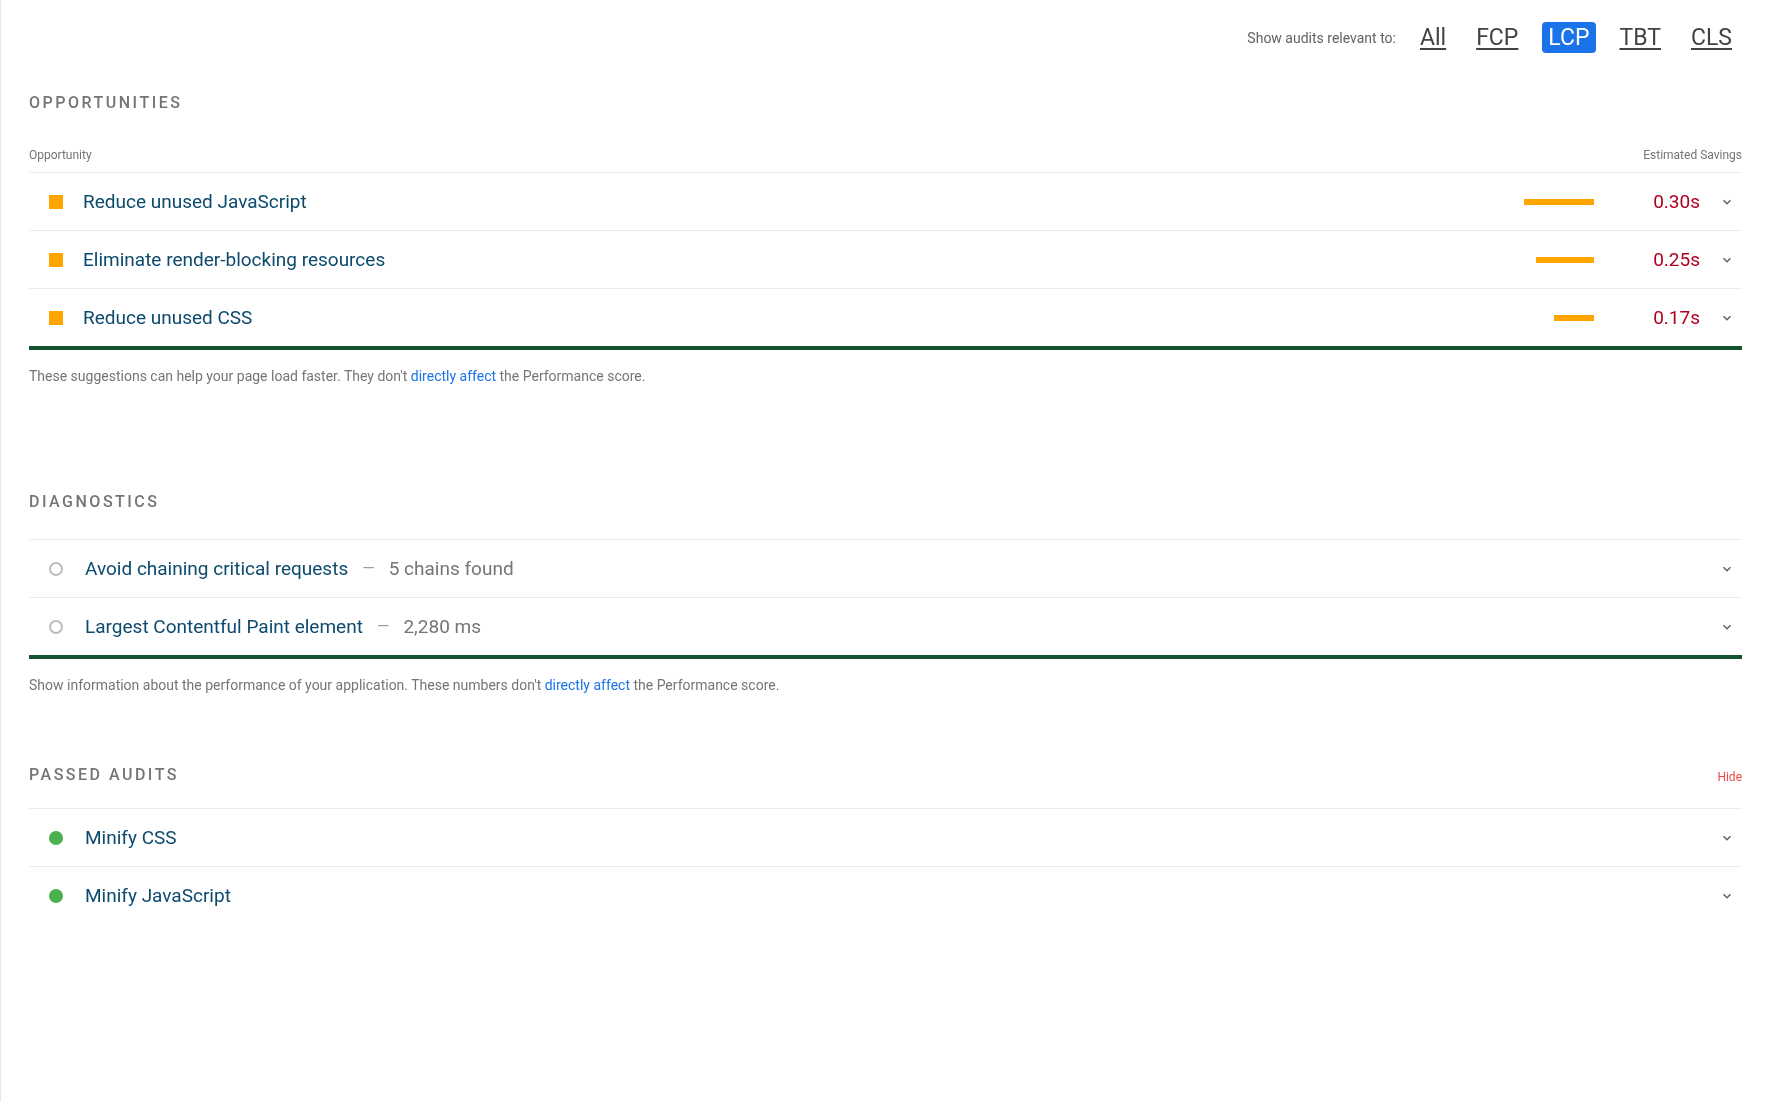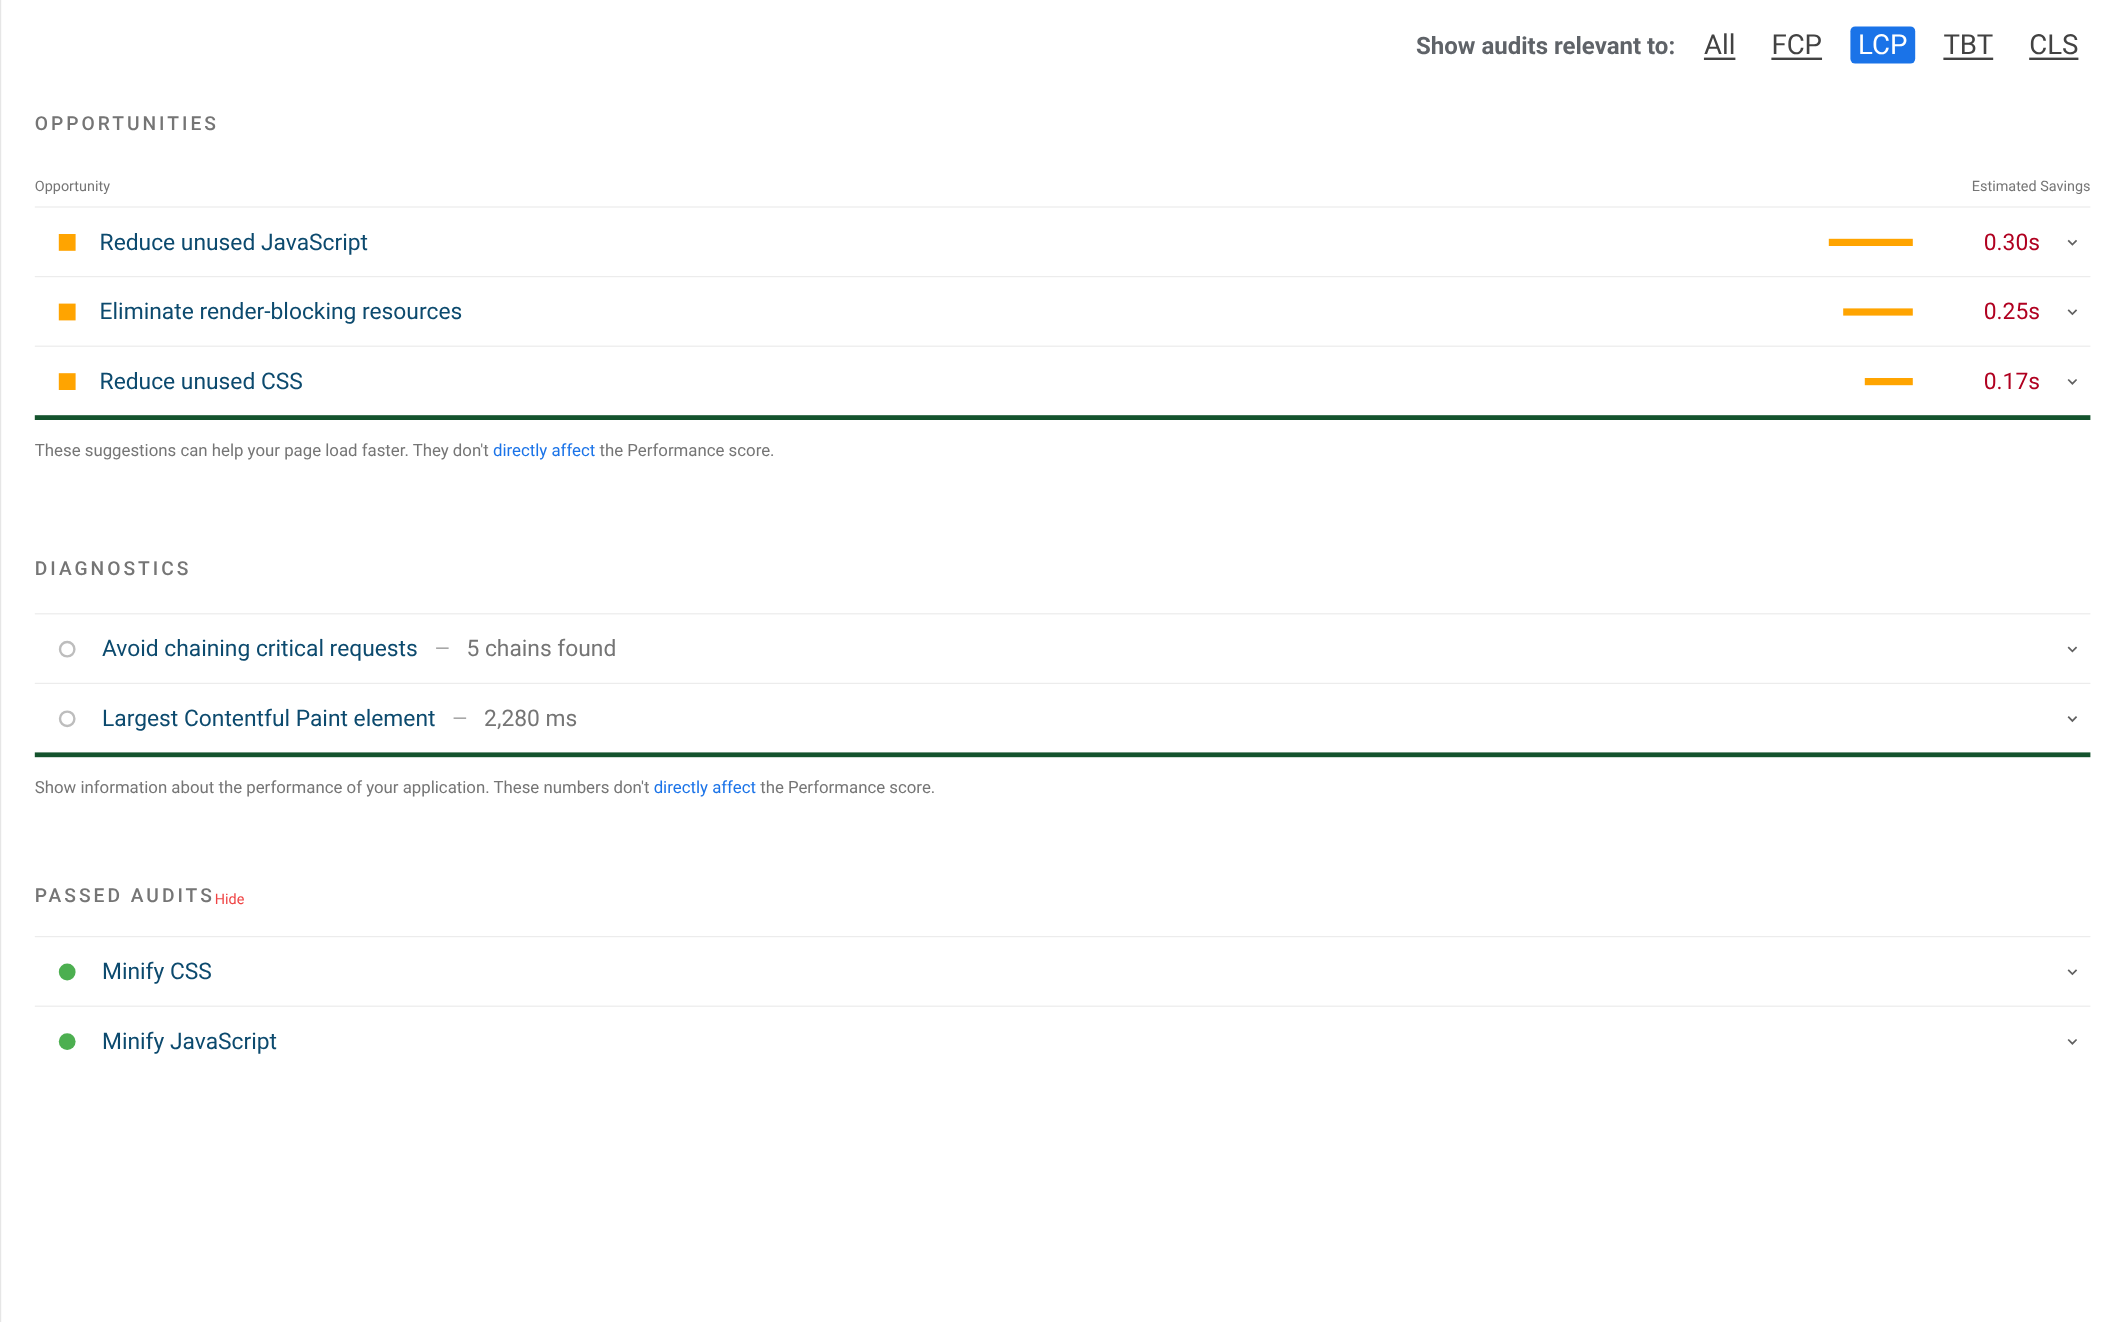--- a/index.html
+++ b/index.html
@@ -1,19 +1,19 @@
 <!DOCTYPE html>
 <html><head>
 <meta charset="utf-8">
 <style>
   * { box-sizing: border-box; margin: 0; padding: 0; }
   html, body { background:#fff; color:#212121; font-family: Roboto, "Helvetica Neue", Arial, sans-serif; }
   .page { padding: 0 28px 40px 28px; border-left:1px solid #e6e6e6; min-height:100vh; }
   .filterbar { display:flex; justify-content:flex-end; align-items:center; gap:18px; padding:22px 4px 0 4px; margin-bottom:10px;}
-  .filterbar-label { color:#5f6368; font-size:20px;font-weight:bold; }
+  .filterbar-label { color:#5f6368; font-size:14px; }
   .filter-tab { font-size:23px; color:#424242; text-decoration:underline; text-underline-offset:3px; cursor:pointer; padding:2px 6px; border-radius:4px;}
   .filter-tab.active { background:#1a73e8; color:#fff; text-decoration:none; }
 
   .section-header { color:#757575; font-size:16px; font-weight:500; letter-spacing:2.5px; margin-top:40px; }
 
   .opps-head { display:flex; align-items:flex-end; justify-content:space-between; color:#757575; font-size:12px; margin:36px 0 10px 0; }
 
   .row { display:flex; align-items:center; border-top:1px solid #ececec; padding:17px 4px 17px 20px; cursor:pointer; }
   .rows > .row:last-child { border-bottom:4px solid #14532d; }
 
@@ -28,21 +28,21 @@
   .savings { color:#b00020; font-size:19px; width:66px; text-align:right; }
   .chev-wrap { width:38px; display:flex; justify-content:flex-end; padding-right:4px;}
   .chev-down { color:#616161; }
 
   .dash { color:#9e9e9e; margin:0 14px; }
   .diag-detail { color:#757575; font-size:19px; }
 
   .footnote { color:#757575; font-size:14px; margin-top:18px; }
   .footnote a { color:#1a73e8; text-decoration:none; }
 
-  .passed-head { display:flex; justify-content:flex-start; align-items:flex-end; margin-top:72px; }
+  .passed-head { display:flex; justify-content:space-between; align-items:flex-end; margin-top:72px; }
   .hide-link { color:#ef4444; font-size:12px; cursor:pointer; }
 </style>
 </head>
 <body>
 
 <div class="page">
 
   <div class="filterbar">
     <span class="filterbar-label">Show audits relevant to:</span>
     <span class="filter-tab">All</span>
@@ -98,21 +98,21 @@
           <svg class="chev-down" width="14" height="14" viewBox="0 0 24 24" fill="none" stroke="currentColor" stroke-width="2.5">
             <polyline points="6 9 12 15 18 9"></polyline>
           </svg>
         </span>
     </div>
   </div>
   <div class="footnote">
     <span>These suggestions can help your page load faster. They don't </span><a href="#">directly affect</a><span> the Performance score.</span>
   </div>
 
-  <div class="section-header" style="margin-top:80px;">DIAGNOSTICS</div>
+  <div class="section-header" style="margin-top:108px;">DIAGNOSTICS</div>
   <div class="rows" style="margin-top:28px;">
     <div class="row">
       <span class="circ-icon"></span>
       <span class="opp-title">Avoid chaining critical requests</span>
       <span class="dash">—</span>
       <span class="diag-detail">5 chains found</span>
       <span class="flex-fill"></span>
       <span class="chev-wrap">
           <svg class="chev-down" width="14" height="14" viewBox="0 0 24 24" fill="none" stroke="currentColor" stroke-width="2.5">
             <polyline points="6 9 12 15 18 9"></polyline>

